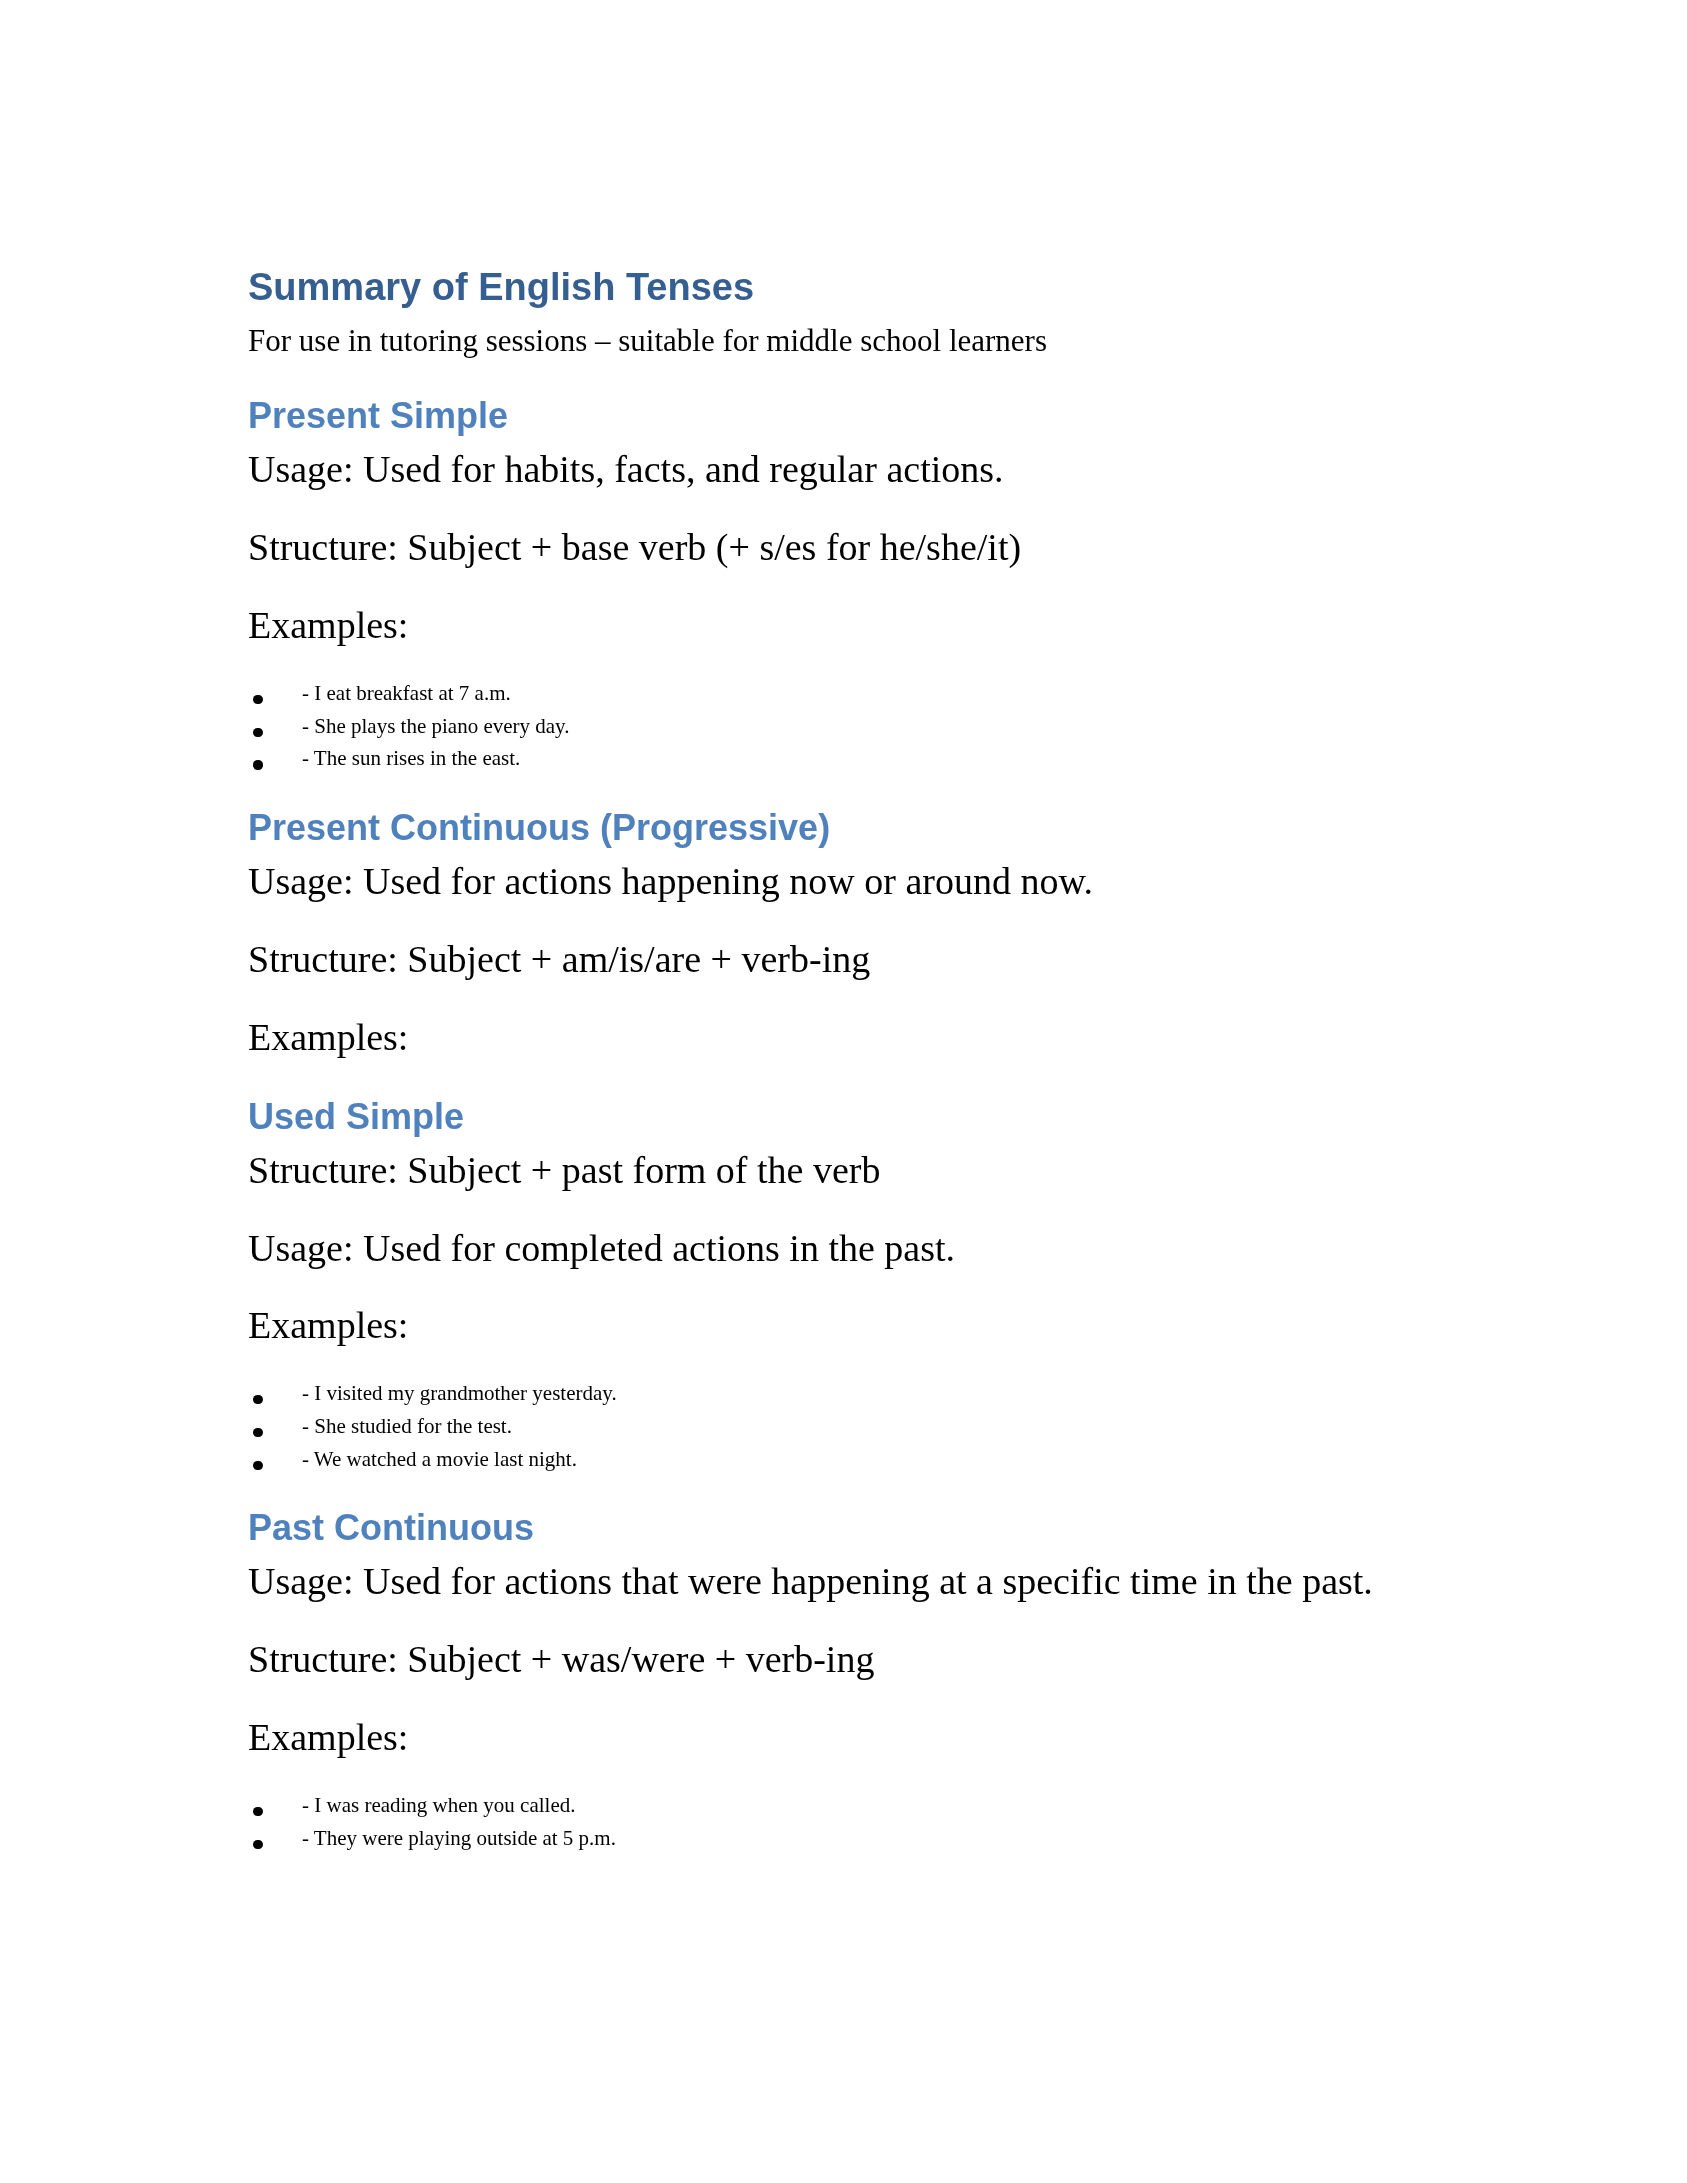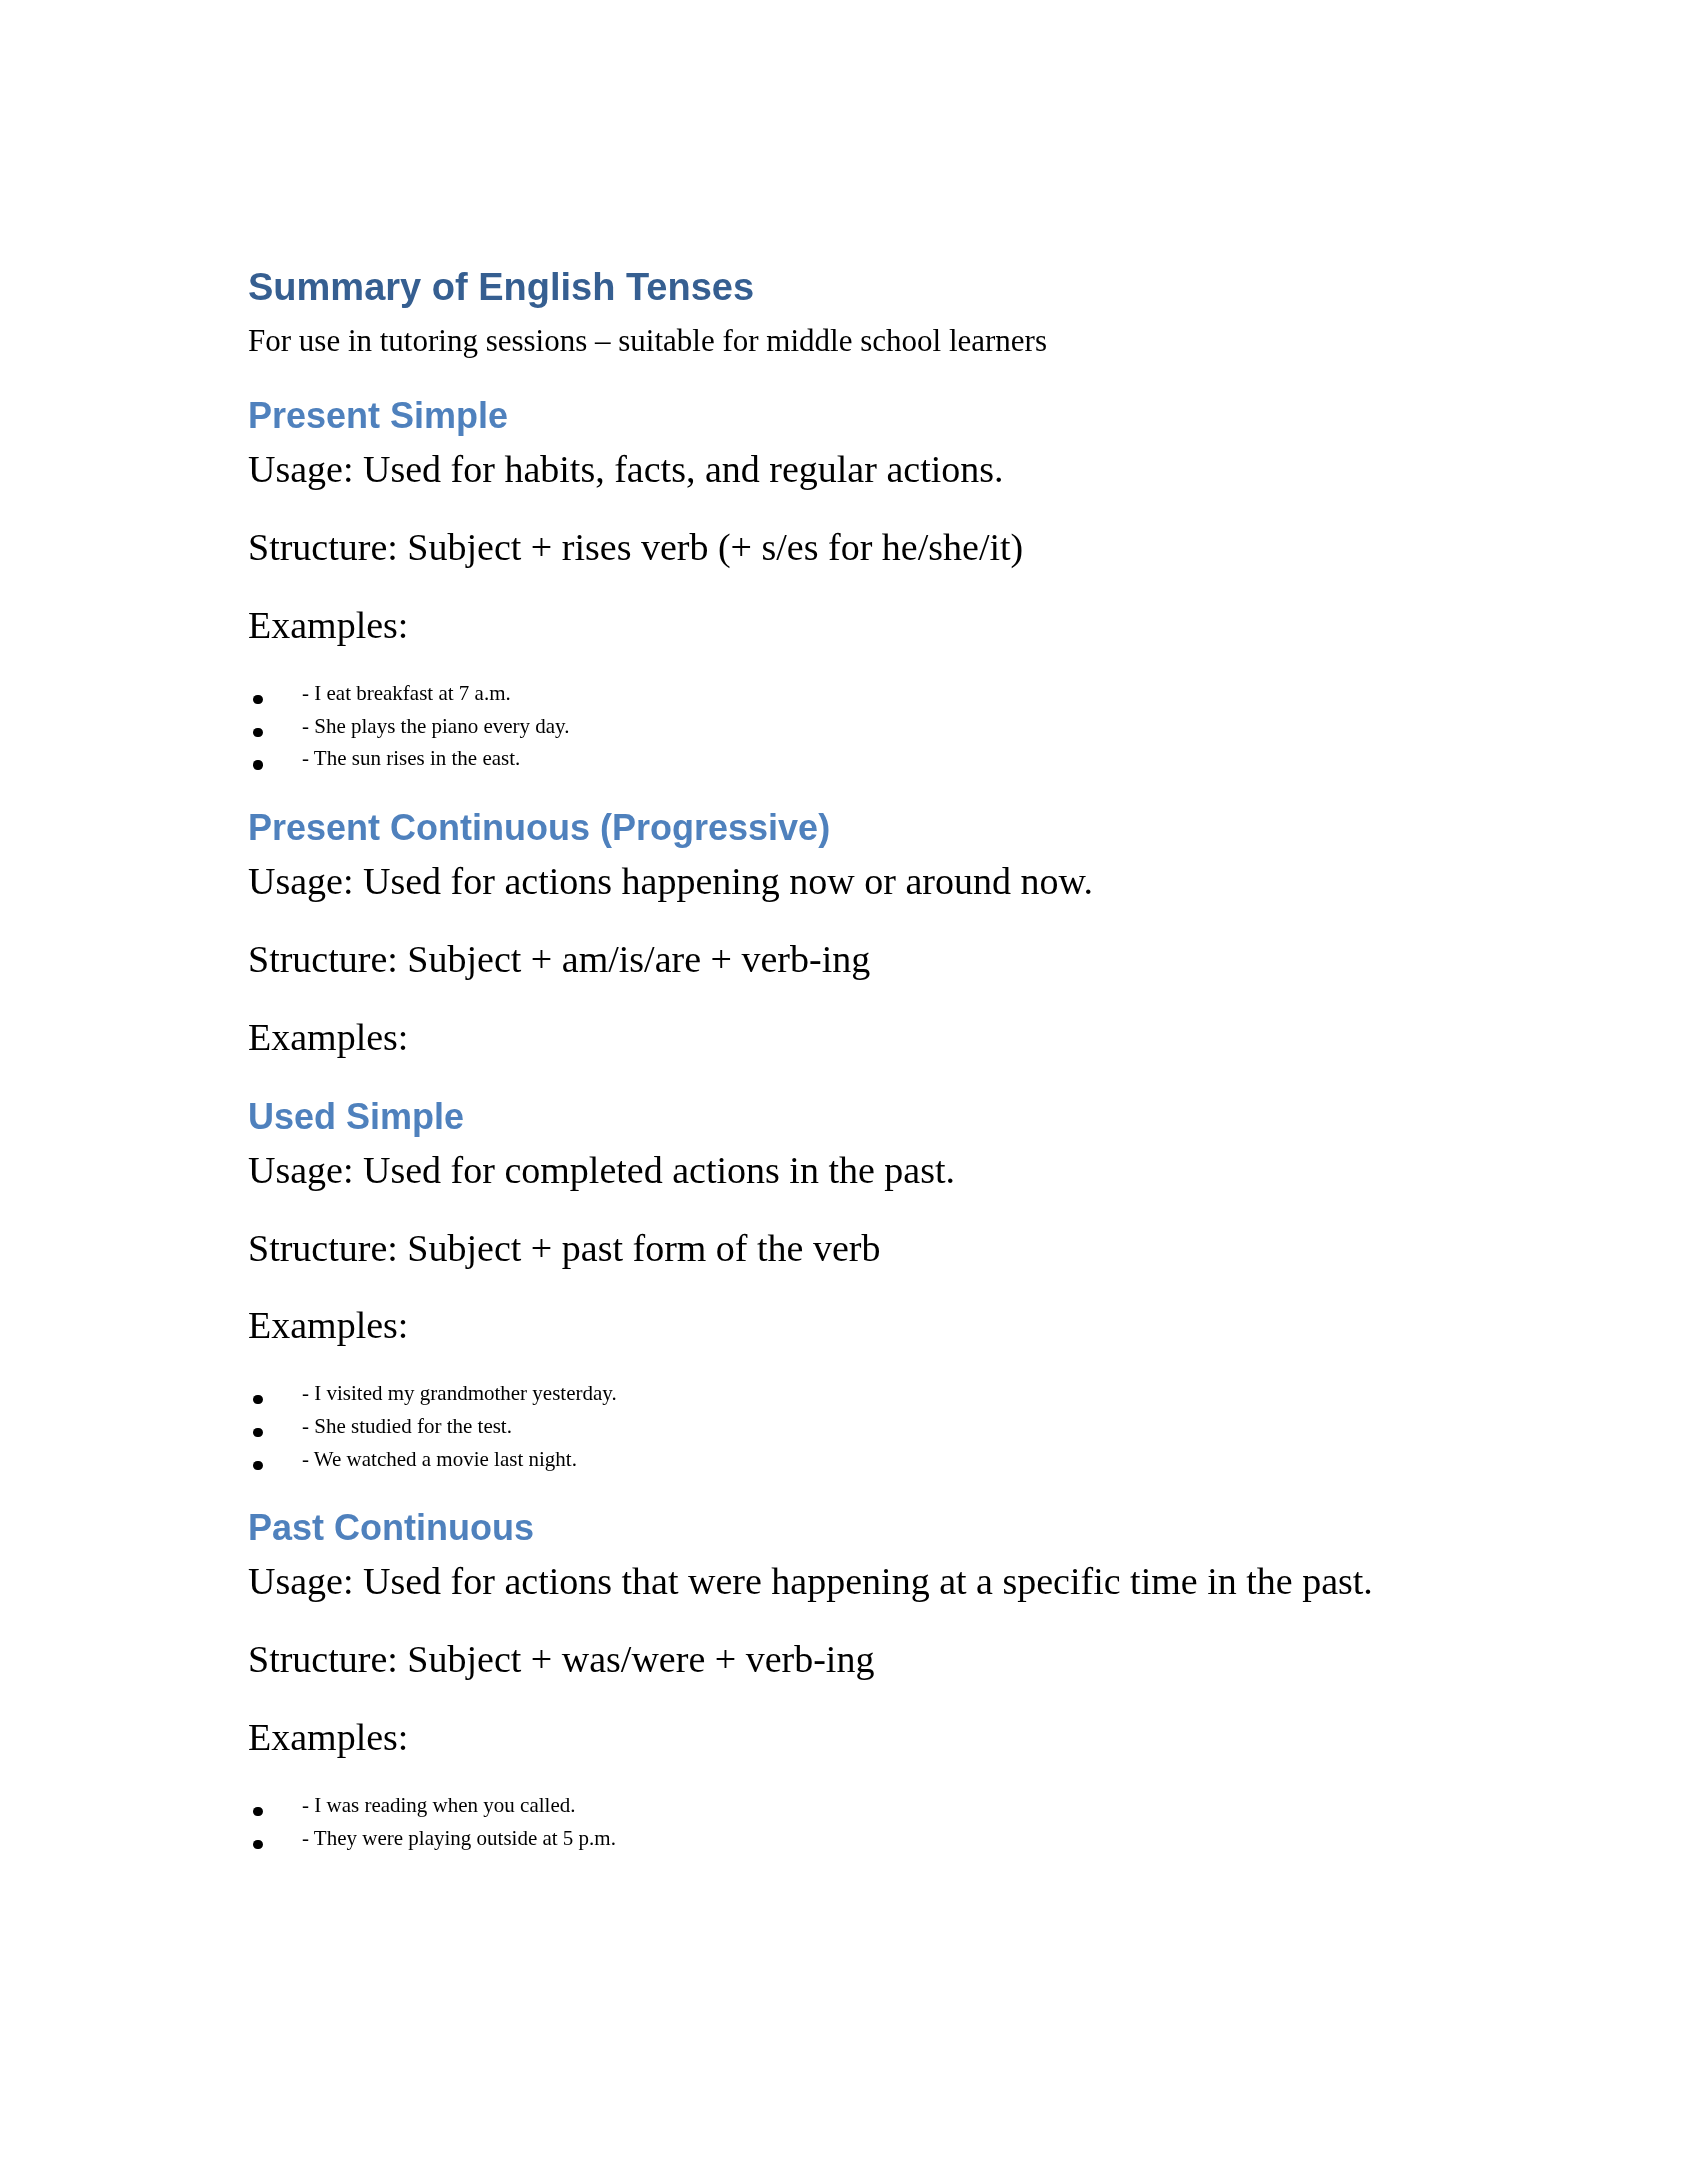--- a/index.html
+++ b/index.html
@@ -71,40 +71,40 @@
 <body>
 
 <div class="page">
   <main class="content">
     <h1 class="doc-title">Summary of English Tenses</h1>
     <p class="doc-subtitle">For use in tutoring sessions – suitable for middle school learners</p>
     <div>
   <section class="tense-section">
     <h2 class="section-heading">Present Simple</h2>
     <p class="body-line">Usage: Used for habits, facts, and regular actions.</p>
-    <p class="body-line">Structure: Subject + rises verb (+ s/es for he/she/it)</p>
+    <p class="body-line">Structure: Subject + base verb (+ s/es for he/she/it)</p>
     <p class="body-line">Examples:</p>
     <ul class="examples">
             <li><span class="dot"></span><span>- I eat breakfast at 7 a.m.</span></li>
             <li><span class="dot"></span><span>- She plays the piano every day.</span></li>
             <li><span class="dot"></span><span>- The sun rises in the east.</span></li>
           </ul>
   </section>
 
   <section class="tense-section">
     <h2 class="section-heading">Present Continuous (Progressive)</h2>
     <p class="body-line">Usage: Used for actions happening now or around now.</p>
     <p class="body-line">Structure: Subject + am/is/are + verb-ing</p>
     <p class="body-line">Examples:</p>
   </section>
 
   <section class="tense-section">
     <h2 class="section-heading">Used Simple</h2>
+    <p class="body-line">Structure: Subject + past form of the verb</p>
     <p class="body-line">Usage: Used for completed actions in the past.</p>
-    <p class="body-line">Structure: Subject + past form of the verb</p>
     <p class="body-line">Examples:</p>
     <ul class="examples">
             <li><span class="dot"></span><span>- I visited my grandmother yesterday.</span></li>
             <li><span class="dot"></span><span>- She studied for the test.</span></li>
             <li><span class="dot"></span><span>- We watched a movie last night.</span></li>
           </ul>
   </section>
 
   <section class="tense-section">
     <h2 class="section-heading">Past Continuous</h2>

